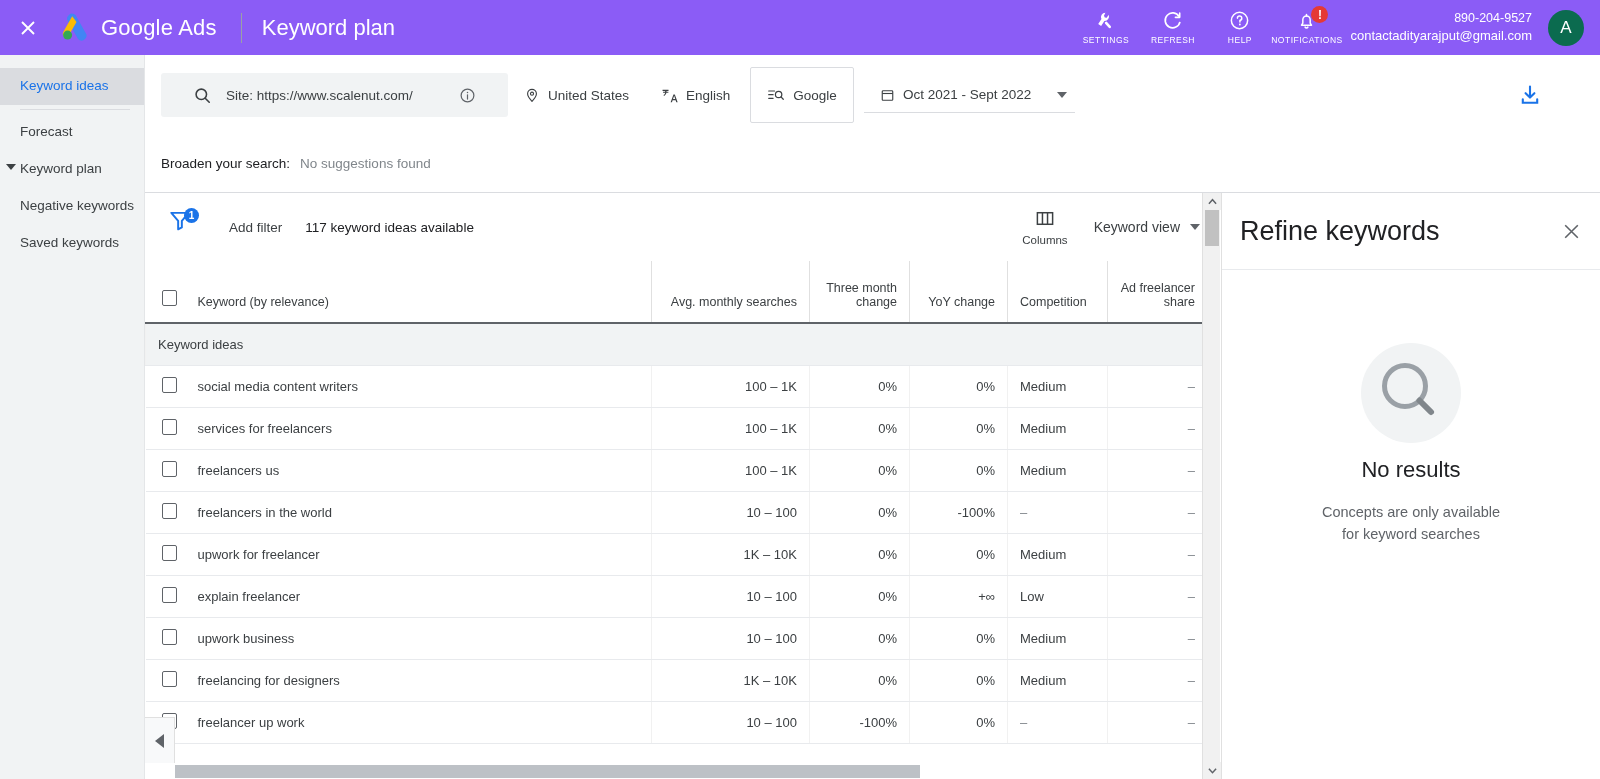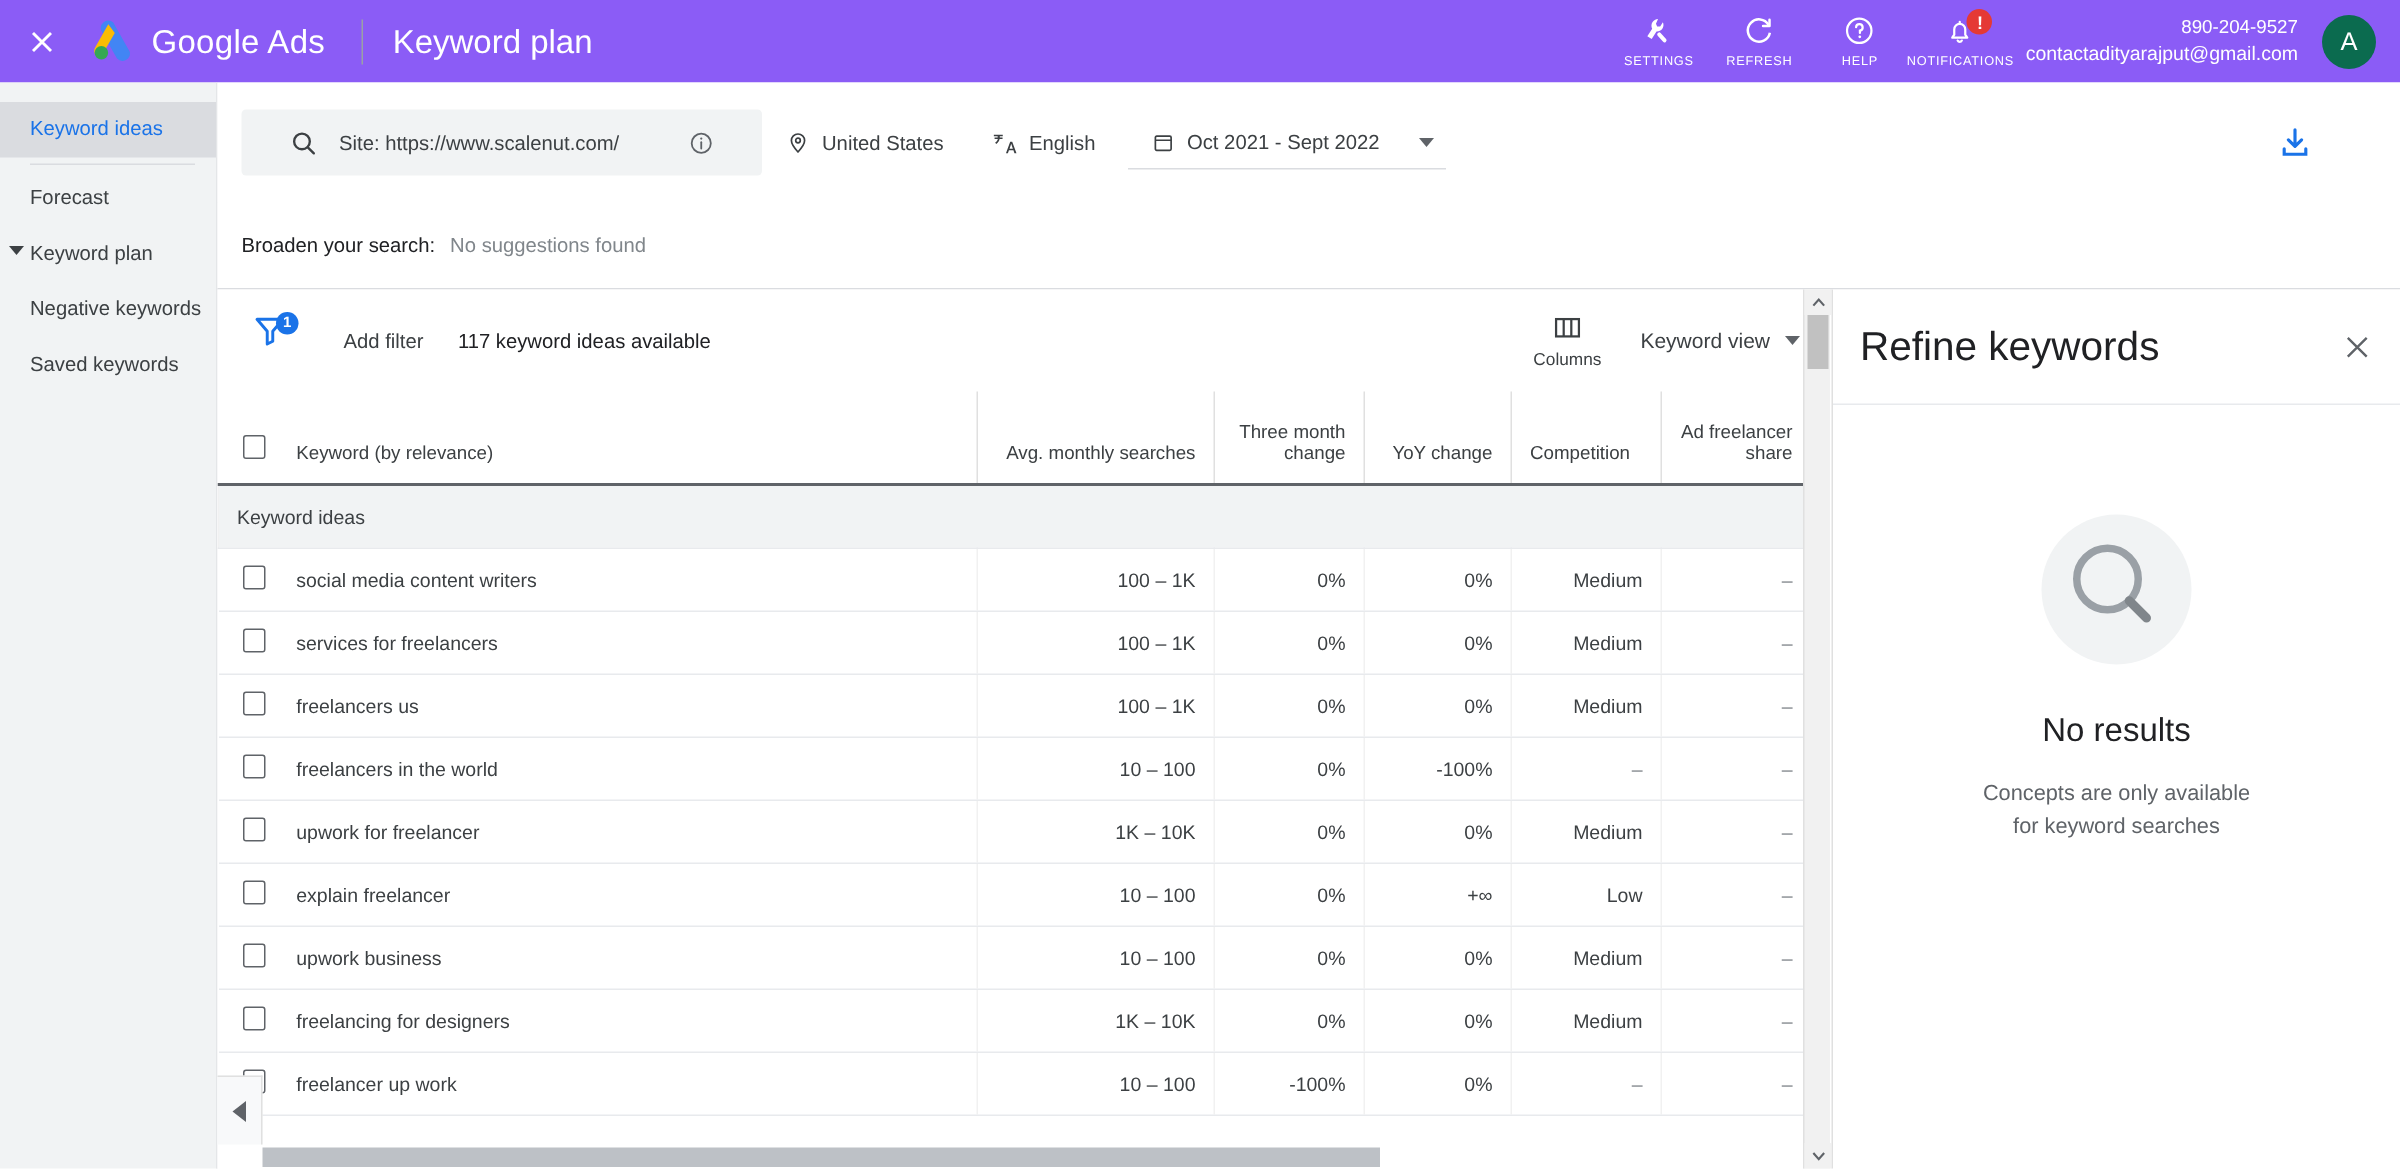--- a/index.html
+++ b/index.html
@@ -219,21 +219,21 @@
   }
   table.kw td {
     height: 42px; padding: 0 12px;
     border-bottom: 1px solid #e8eaed;
     border-left: 1px solid #f1f1f1;
     white-space: nowrap;
   }
   table.kw td.cbcol, table.kw td.kwcol { border-left: none; }
   table.kw td.kwcol { padding-left: 4px; }
   table.kw td.num { text-align: right; }
-  table.kw td.lft { text-align: right; }
+  table.kw td.lft { text-align: left; }
   td.dash, .muted { color: #80868b; }
   .cb {
     width: 15px; height: 16px; border: 1px solid #5f6368; border-radius: 2px;
     display: inline-block; cursor: pointer; background: #fff;
   }
   .cbcol { width: 48px; text-align: center; }
 
   
   .vscroll {
     position: absolute; top: 193px; left: 1202px;
@@ -287,21 +287,21 @@
   .refine-close { cursor: pointer; display:flex; }
   .refine-body {
     display: flex; flex-direction: column; align-items: center;
     padding-top: 73px;
   }
   .noresults-art {
     width: 100px; height: 100px; border-radius: 50%;
     background: #f1f3f4; position: relative;
   }
   .noresults-title {
-    font-size: 22px; color: #202124; margin-top: 31px;
+    font-size: 22px; color: #202124; margin-top: 14px;
   }
   .noresults-sub {
     font-size: 14.5px; color: #5f6368; margin-top: 19px;
     text-align: center; line-height: 1.5;
   }
 </style>
 </head>
 <body>
 
 <div class="topbar">
@@ -430,20 +430,30 @@
     <div class="chip">
       <span class="g">
         <svg width="17" height="17" viewBox="0 0 24 24" fill="#3c4043">
           <path d="M2.2 4h8.4v1.5H7.8v1.1h2.6v1.4H7.6c-.3 1.9-1.5 3.5-3.2 4.6l-1-1.2c1.3-.8 2.3-1.9 2.6-3.4H2.9V6.6h2.9V5.5H2.2z"></path>
           <path d="M13.6 21.5l4-11h1.9l4 11h-1.9l-.95-2.8h-4.25l-.95 2.8zm3.4-4.4h3.1L18.55 12.4z"></path>
         </svg>
       </span>
       <span>English</span>
     </div>
 
+    <div class="chip boxed">
+      <span class="g">
+        <svg width="18" height="16" viewBox="0 0 24 22" fill="none" stroke="#3c4043" stroke-width="1.7">
+          <path d="M2 5.5h8 M2 10.5h6 M2 15.5h6" stroke-linecap="round"></path>
+          <circle cx="15.6" cy="10.3" r="4.4"></circle>
+          <path d="M18.9 13.6 L22 16.9" stroke-linecap="round"></path>
+        </svg>
+      </span>
+      <span>Google</span>
+    </div>
 
     <div class="chip dated date-wrap">
       <span class="g">
         <svg width="15" height="16" viewBox="0 0 24 24" fill="none" stroke="#3c4043" stroke-width="1.8">
           <rect x="3.6" y="5.2" width="16.8" height="15.2" rx="1.4"></rect>
           <path d="M3.6 9.6h16.8"></path>
         </svg>
       </span>
       <span>Oct 2021 - Sept 2022</span>
       <span class="dd-caret"></span>

